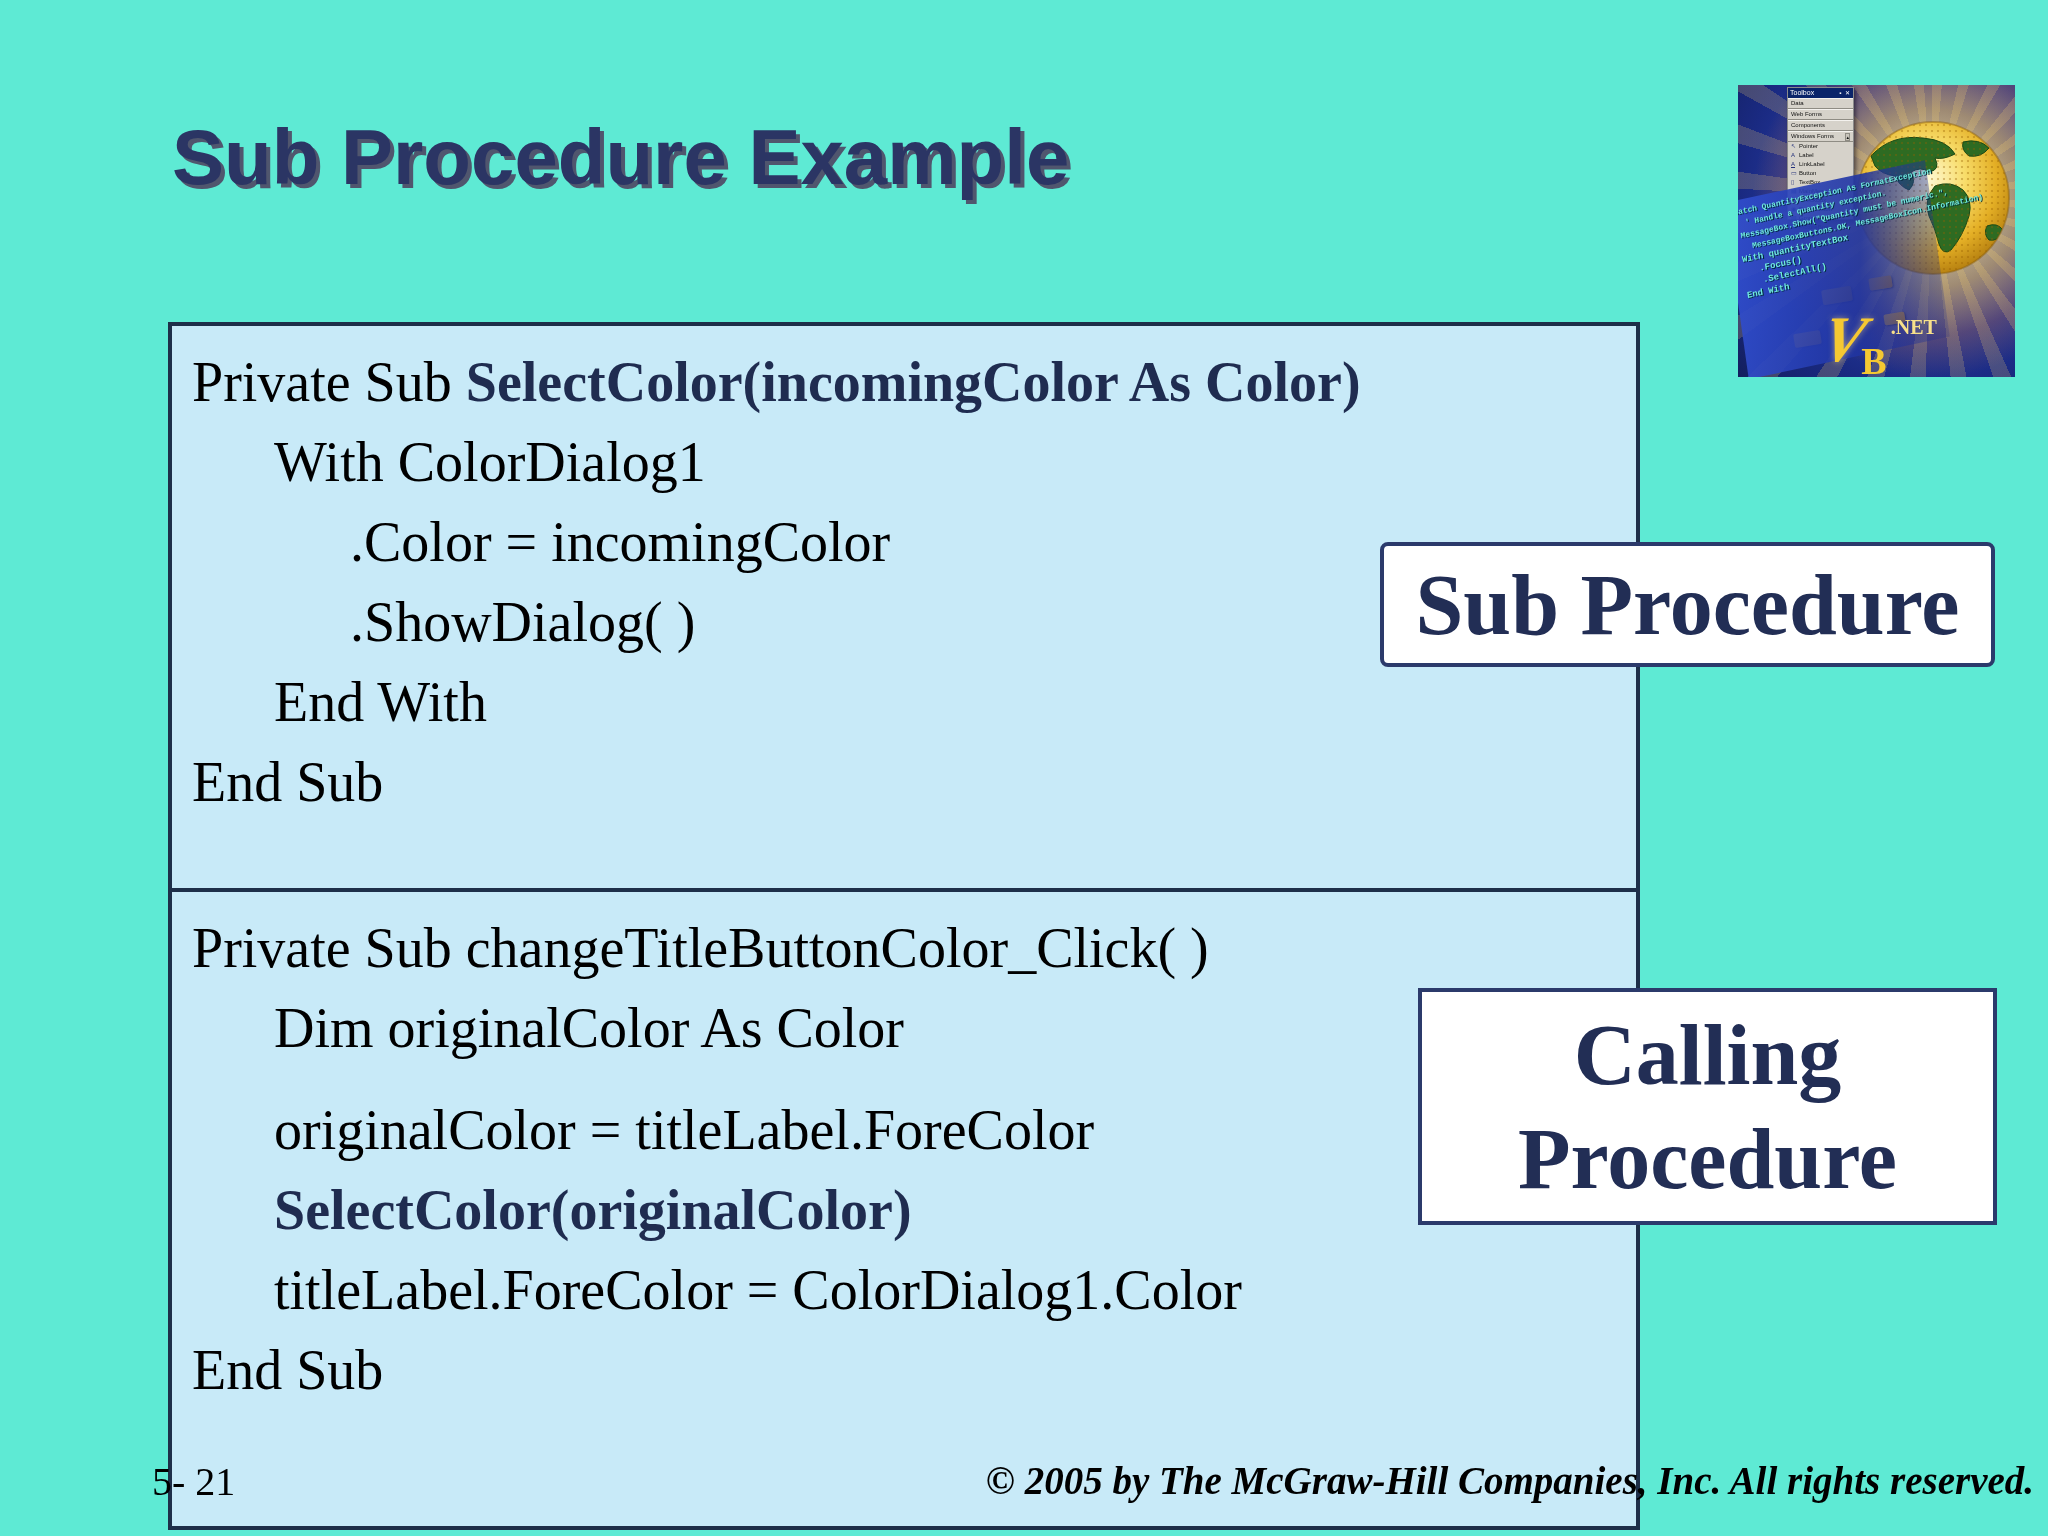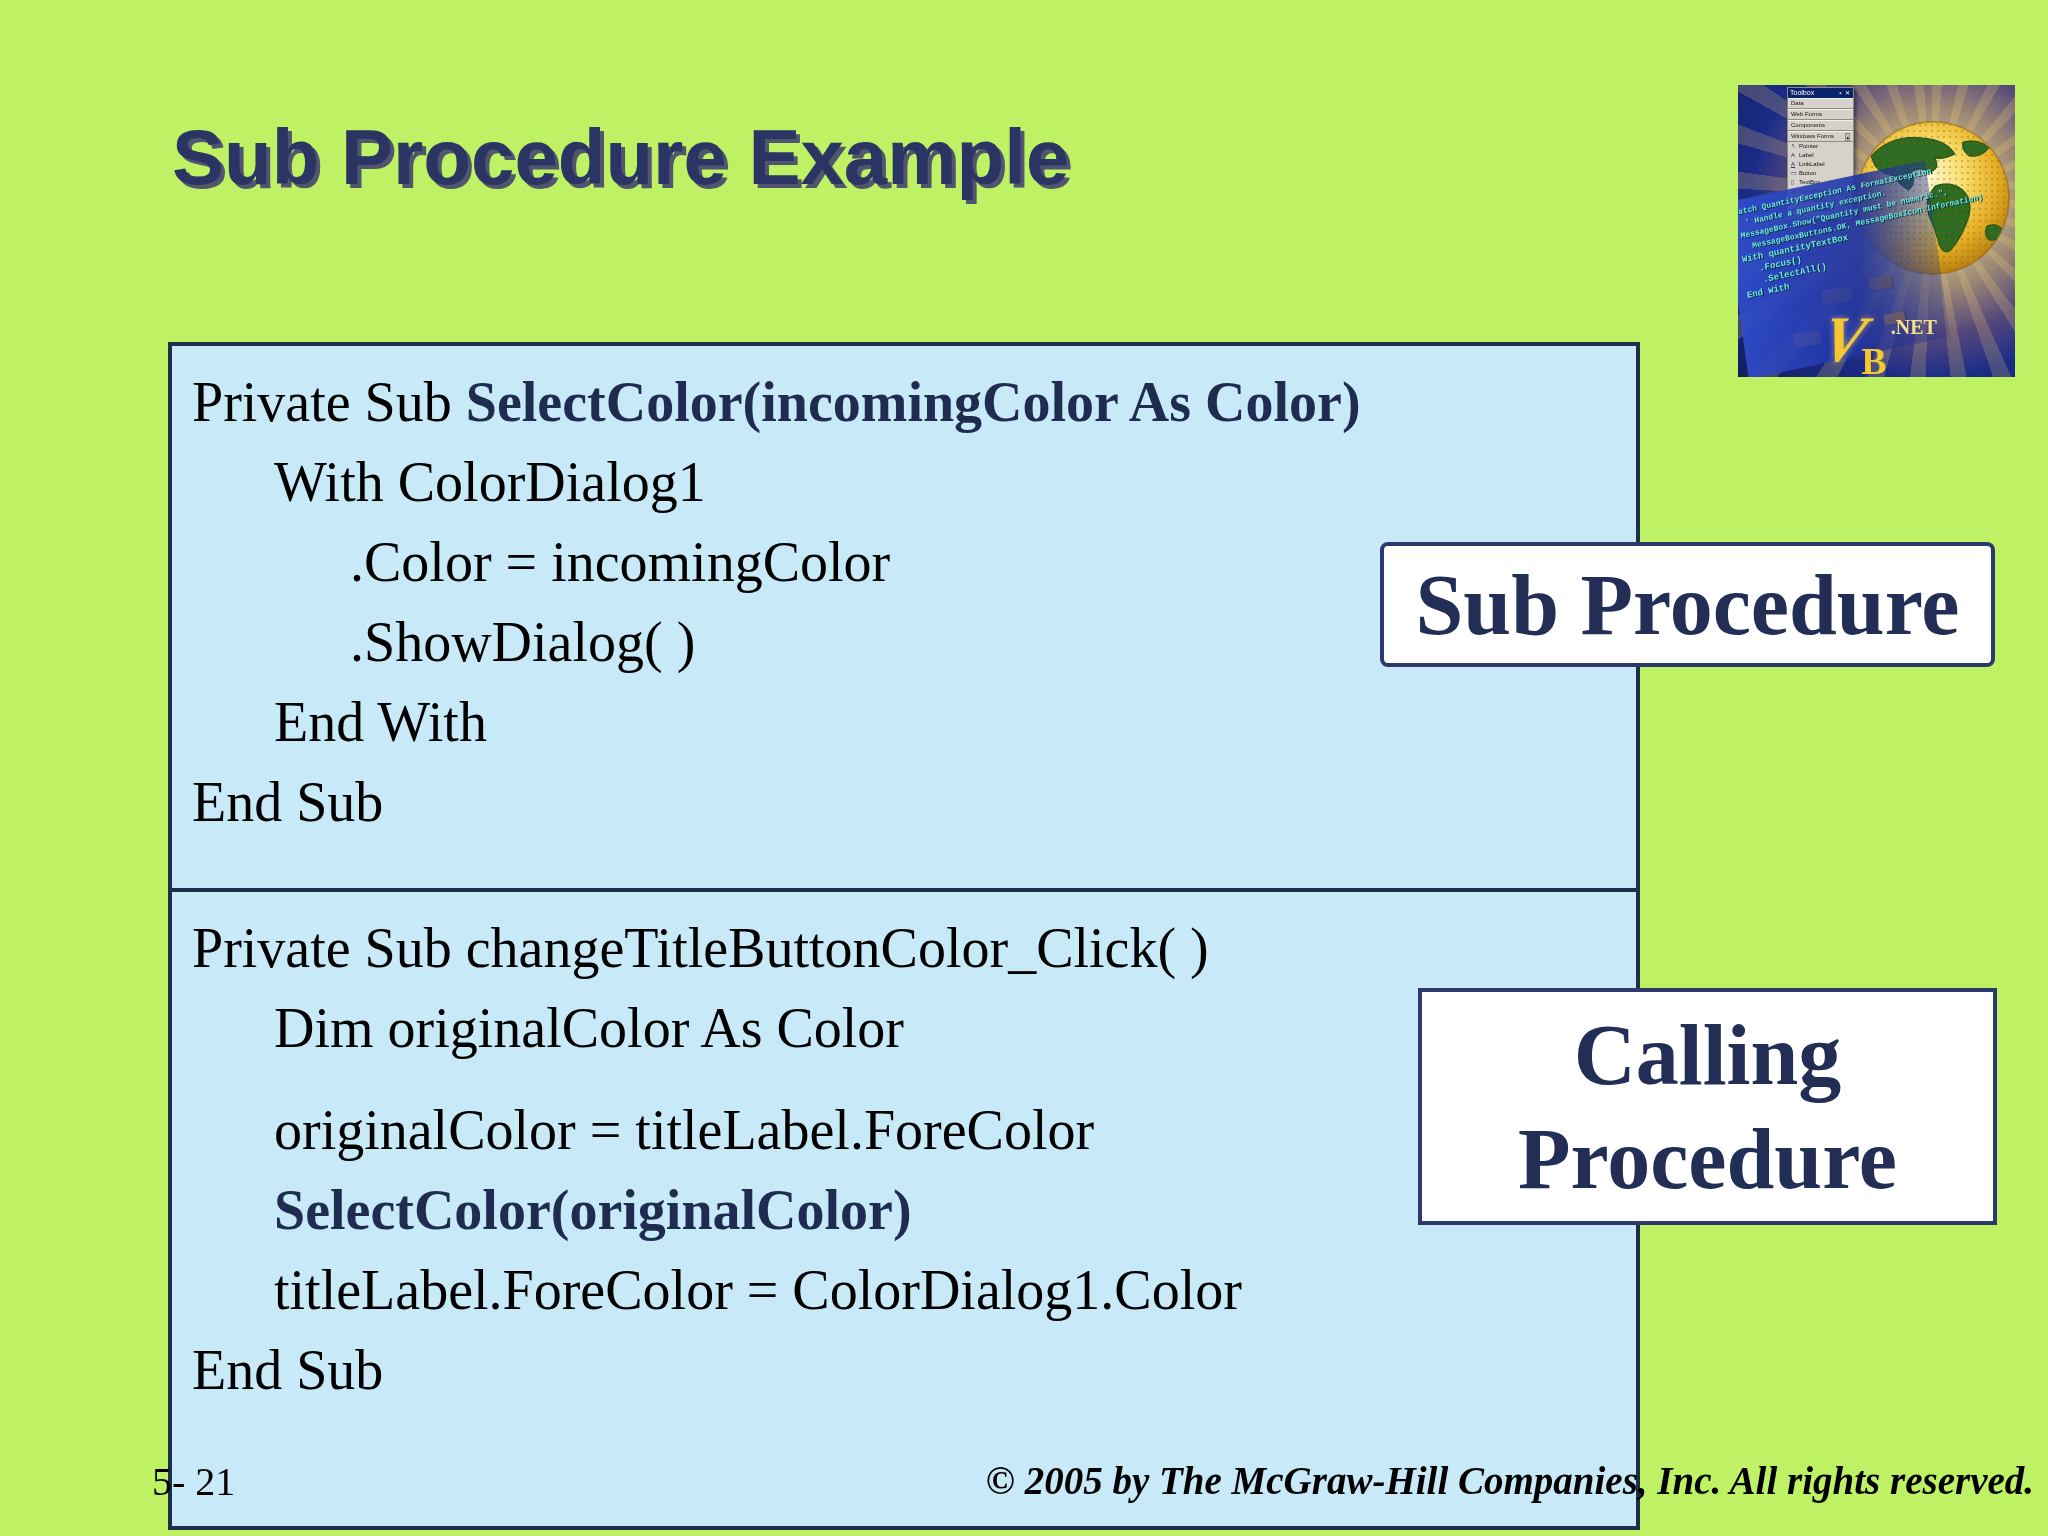--- a/index.html
+++ b/index.html
@@ -1,28 +1,28 @@
 <!DOCTYPE html>
 <html><head>
 <meta charset="utf-8">
 <style>
   html,body{margin:0;padding:0;background:#fff;}
-  .slide{position:relative;width:2048px;height:1536px;background:#bef264;overflow:hidden;
+  .slide{position:relative;width:2048px;height:1536px;background:#5eead4;overflow:hidden;
          font-family:"Liberation Serif", serif;}
 
   
   .title{position:absolute;left:172px;top:112px;margin:0;
          font-family:"Liberation Sans", sans-serif;font-weight:bold;font-size:78px;
          color:#2b3564;letter-spacing:0px;text-shadow:4px 4px 0 #50566e;}
 
   
   .codebox{position:absolute;left:168px;width:1472px;box-sizing:border-box;
            background:#c8eaf8;border:4px solid #1e2f49;
            padding:16px 0 0 20px;font-size:56px;line-height:80px;color:#000;}
-  .box1{top:322px;height:628px;margin-top:20px;}
+  .box1{top:322px;height:628px;}
   .box2{top:888px;height:642px;}
   .code-line{white-space:pre;}
   .code-line.indent-1{margin-left:82px;}
   .code-line.indent-2{margin-left:158px;}
   .code-line.gap{margin-top:22px;}
   .kw{font-weight:bold;color:#1f2c50;}
 
   
   .callout{position:absolute;box-sizing:border-box;background:#ffffff;border:4px solid #2b3a6b;
            color:#222e55;font-weight:bold;display:flex;flex-direction:column;

